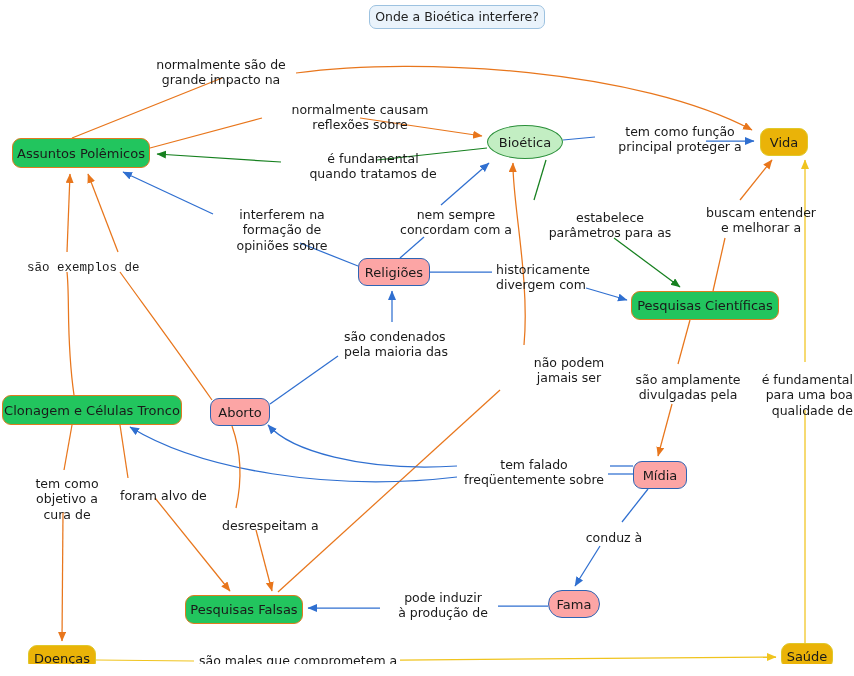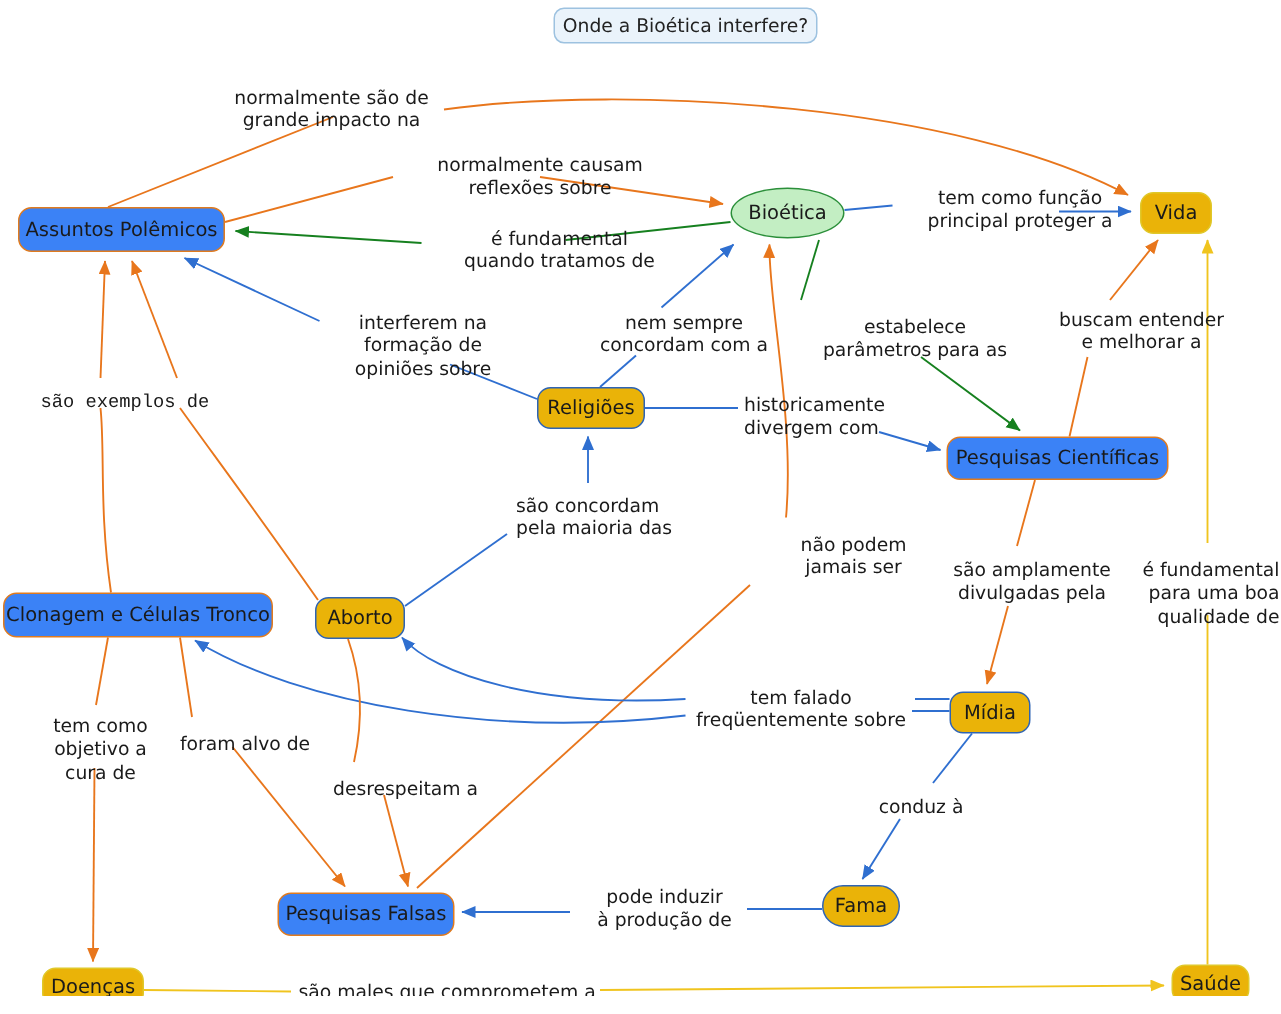--- a/index.html
+++ b/index.html
@@ -31,25 +31,25 @@
     align-items: center;
     justify-content: center;
     font-size: 13px;
     color: #1a1a1a;
     white-space: nowrap;
     border-radius: 9px;
     line-height: 1;
     z-index: 5;
   }
   .node.orange {
-    background: #3b82f6;
+    background: #22c55e;
     border: 1.4px solid #e07b1f;
   }
   .node.blue {
-    background: #eab308;
+    background: #fca5a5;
     border: 1.4px solid #2e64b4;
   }
   .node.yellow {
     background: #eab308;
     border: 1.4px solid #e0c82a;
   }
   .node.green-ellipse {
     background: #c3eec3;
     border: 1.4px solid #2b8f3a;
     border-radius: 50%;
@@ -218,21 +218,21 @@
 parâmetros para as</div>
 
   <div class="lbl c" style="left:686px; top:205px; width:150px;">buscam entender
 e melhorar a</div>
 
   <div class="lbl l" style="left:27px; top:261px; width:130px;font-family:Liberation Mono, monospace;">são exemplos de</div>
 
   <div class="lbl l" style="left:496px; top:262px; width:120px;">historicamente
 divergem com</div>
 
-  <div class="lbl l" style="left:344px; top:329px; width:130px;">são concordam
+  <div class="lbl l" style="left:344px; top:329px; width:130px;">são condenados
 pela maioria das</div>
 
   <div class="lbl c" style="left:519px; top:355px; width:100px;">não podem
 jamais ser</div>
 
   <div class="lbl c" style="left:623px; top:372px; width:130px;">são amplamente
 divulgadas pela</div>
 
   <div class="lbl r" style="left:757px; top:372px; width:96px;">é fundamental
 para uma boa

